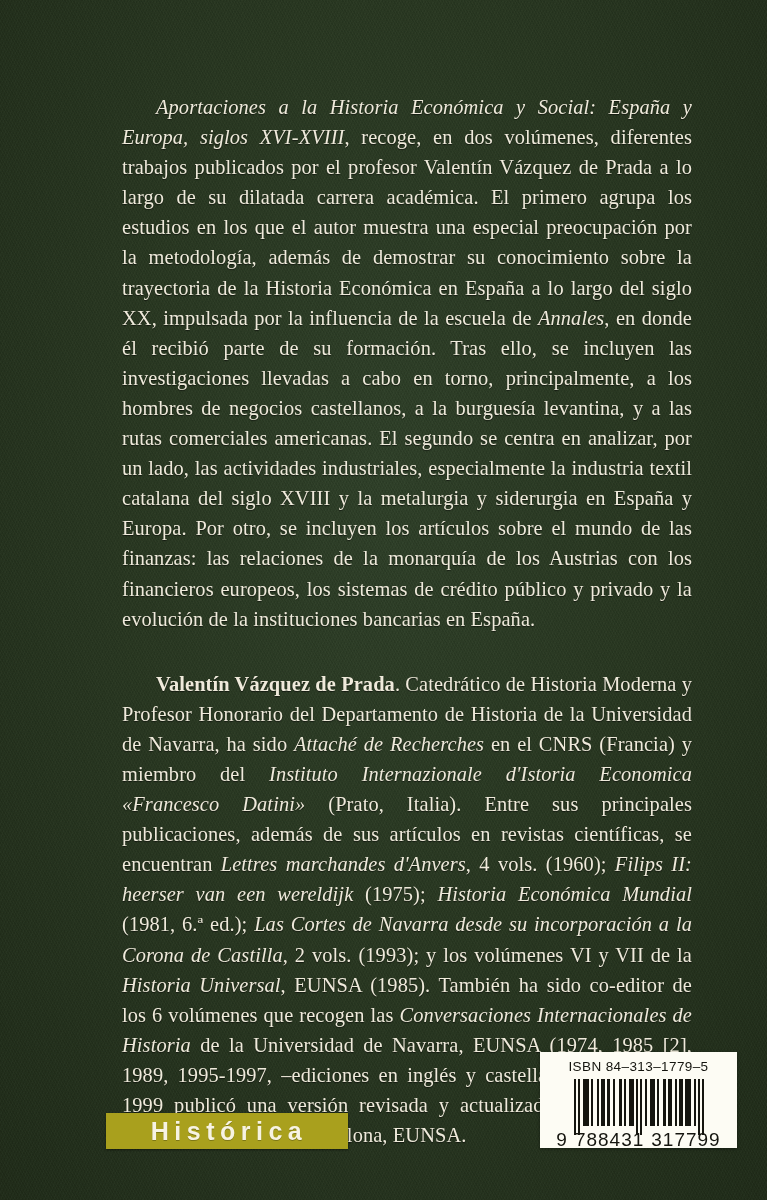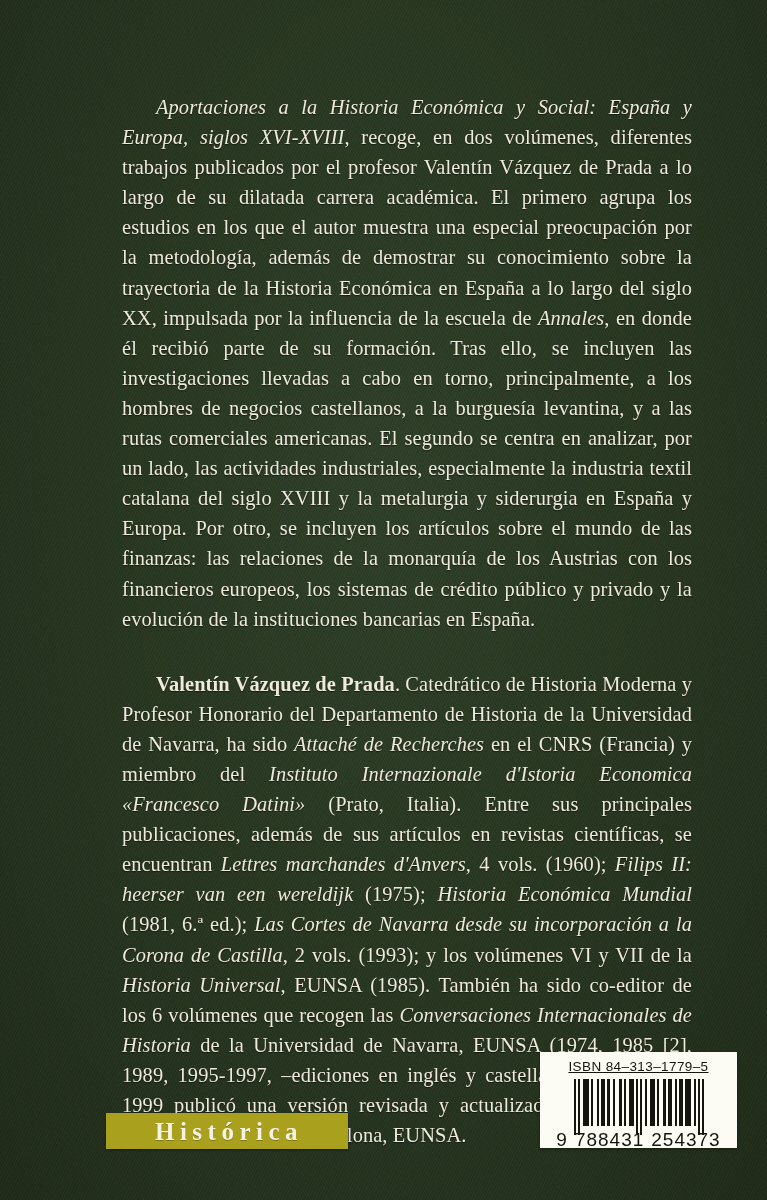--- a/index.html
+++ b/index.html
@@ -70,21 +70,21 @@
   .logo-box {
     width: 242px;
     height: 36px;
     background: #a9a01d;
     display: flex;
     align-items: center;
     justify-content: center;
     box-shadow: 0 1px 2px rgba(0,0,0,.45);
   }
   .logo-text {
-    font-family: Liberation Serif, serif;
+    font-family: Liberation Sans, sans-serif;
     font-weight: bold;
     font-size: 25px;
     letter-spacing: 5.5px;
     color: #f7f3e2;
     line-height: 1;
     padding-left: 4px;
     text-shadow: 0 1px 0 rgba(0,0,0,.25);
   }
 
   .barcode-label {
@@ -101,21 +101,20 @@
     justify-content: flex-start;
     padding-top: 7px;
     box-sizing: border-box;
   }
   .isbn-text {
     font-family: "Liberation Sans", "DejaVu Sans", sans-serif;
     font-size: 13.5px;
     color: #15150f;
     letter-spacing: .4px;
     white-space: nowrap;
-    text-decoration: underline;
   }
   .bars {
     margin-top: 5px;
     height: 47px;
     display: flex;
     align-items: flex-start;
   }
   .bars span { display: block; height: 100%; }
   .bars span.g { height: 56px; }
   .ean-text {
@@ -190,16 +189,16 @@
         <span style="width: 2px; background: rgb(253, 252, 244);"></span>
         <span style="width: 6px; background: rgb(21, 21, 15);"></span>
         <span style="width: 3px; background: rgb(253, 252, 244);"></span>
         <span style="width: 2px; background: rgb(21, 21, 15);"></span>
         <span style="width: 2px; background: rgb(253, 252, 244);"></span>
         <span class="g" style="width: 2px; background: rgb(21, 21, 15);"></span>
         <span class="g" style="width: 2px; background: rgb(253, 252, 244);"></span>
         <span class="g" style="width: 2px; background: rgb(21, 21, 15);"></span>
       </div>
     <div class="ean-text">
-      <span>9</span><span class="sp"></span><span>788431</span><span class="sp"></span><span>254373</span>
+      <span>9</span><span class="sp"></span><span>788431</span><span class="sp"></span><span>317799</span>
     </div>
   </div>
 </div>
 
 </body></html>

